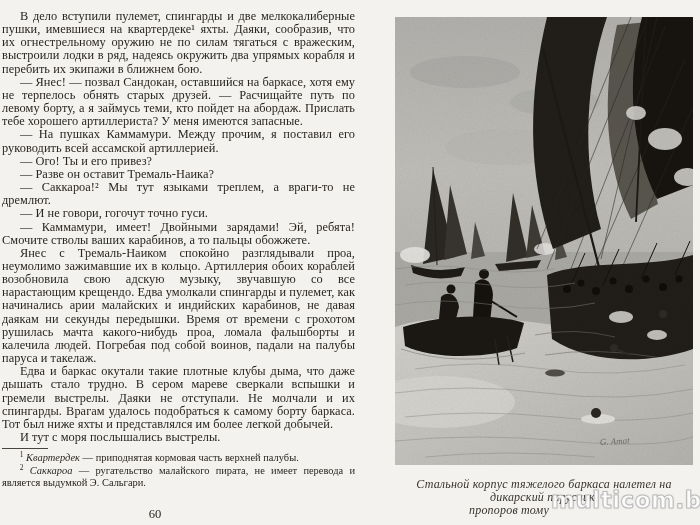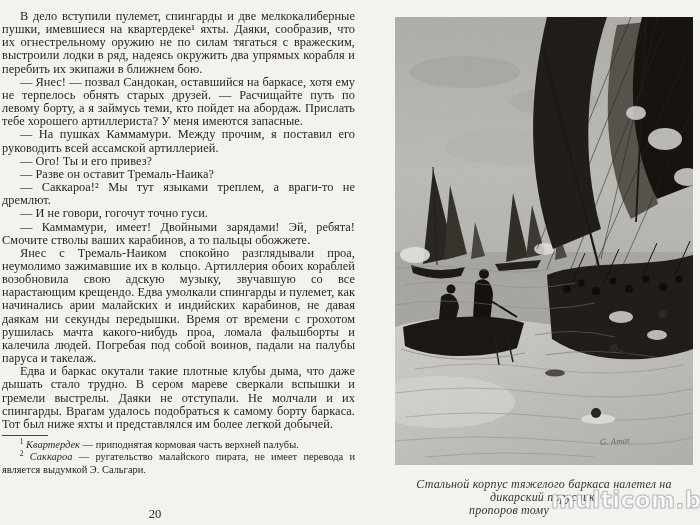--- a/index.html
+++ b/index.html
@@ -76,29 +76,30 @@
 
         <p class="para">— И не говори, гогочут точно гуси.</p>
 
 
         <p class="para">— Каммамури, имеет! Двойными зарядами! Эй, ребята! Смочите стволы ваших карабинов, а то пальцы обожжете.</p>
 
         <p class="para">Янес с Тремаль-Наиком спокойно разглядывали проа, неумолимо зажимавшие их в кольцо. Артиллерия обоих кораблей возобновила свою адскую музыку, звучавшую со все нарастающим крещендо. Едва умолкали спингарды и пулемет, как начинались арии малайских и индийских карабинов, не давая даякам ни секунды передышки. Время от времени с грохотом рушилась мачта какого-нибудь проа, ломала фальшборты и калечила людей. Погребая под собой воинов, падали на палубы паруса и такелаж.</p>
 
         <p class="para">Едва и баркас окутали такие плотные клубы дыма, что даже дышать стало трудно. В сером мареве сверкали вспышки и гремели выстрелы. Даяки не отступали. Не молчали и их спингарды. Врагам удалось подобраться к самому борту баркаса. Тот был ниже яхты и представлялся им более легкой добычей.</p>
 
+        <p class="para">И тут с моря послышались выстрелы.</p>
       </div>
     <hr class="footnote-rule">
     <div class="footnotes">
 
         <p class="footnote"><sup>1</sup> <i>Квартердек</i> <span>— приподнятая кормовая часть верхней палубы.</span></p>
 
         <p class="footnote"><sup>2</sup> <i>Саккароа</i> <span>— ругательство малайского пирата, не имеет перевода и является выдумкой Э. Сальгари.</span></p>
       </div>
-    <div class="page-number">20</div>
+    <div class="page-number">60</div>
   </div>
 
   <div class="page-right">
     <div class="illustration">
       <svg width="298" height="448" viewBox="0 0 298 448" xmlns="http://www.w3.org/2000/svg">
         <defs>
           <linearGradient id="sky" x1="0" y1="0" x2="0" y2="1">
             <stop offset="0" stop-color="#b2b1ad"></stop>
             <stop offset="0.6" stop-color="#c0bfba"></stop>
             <stop offset="1" stop-color="#b8b7b2"></stop>

